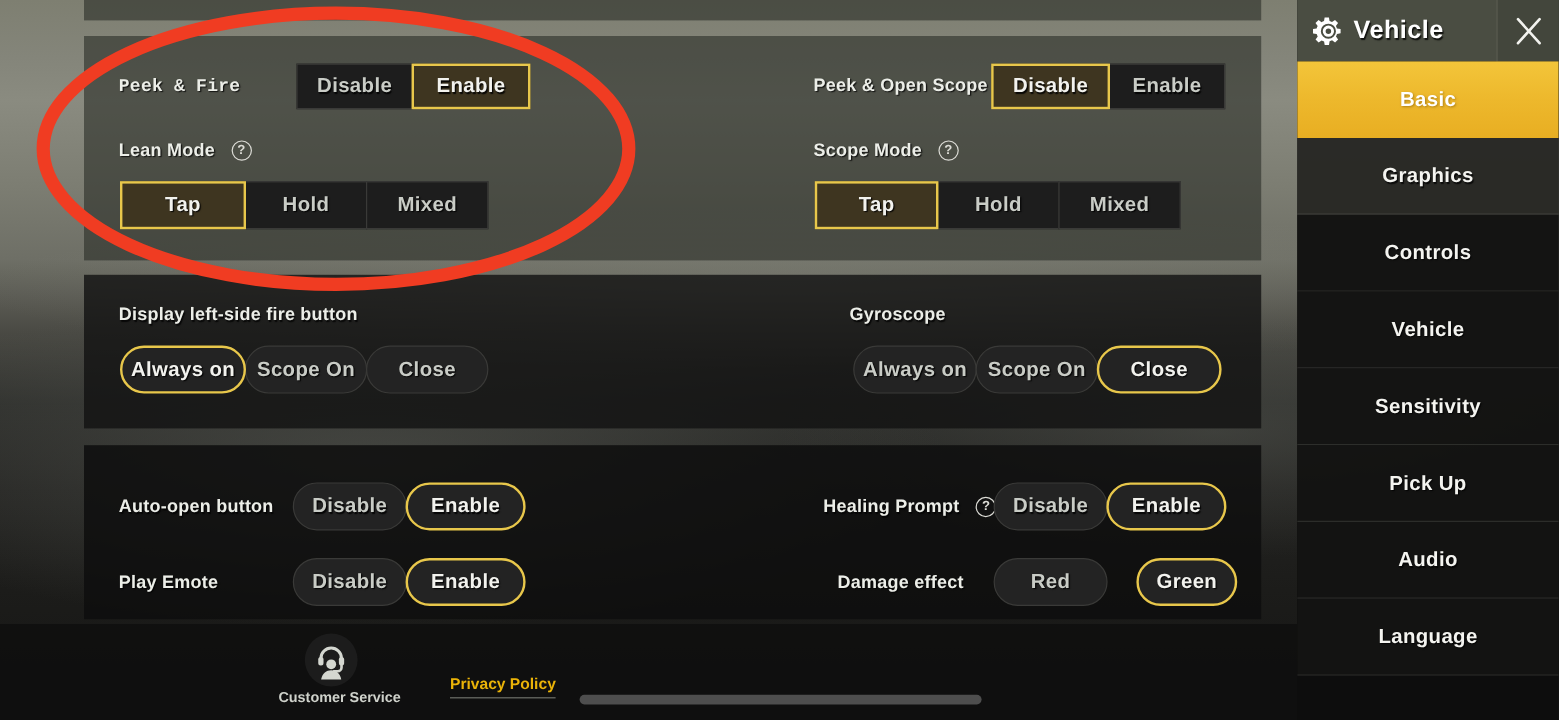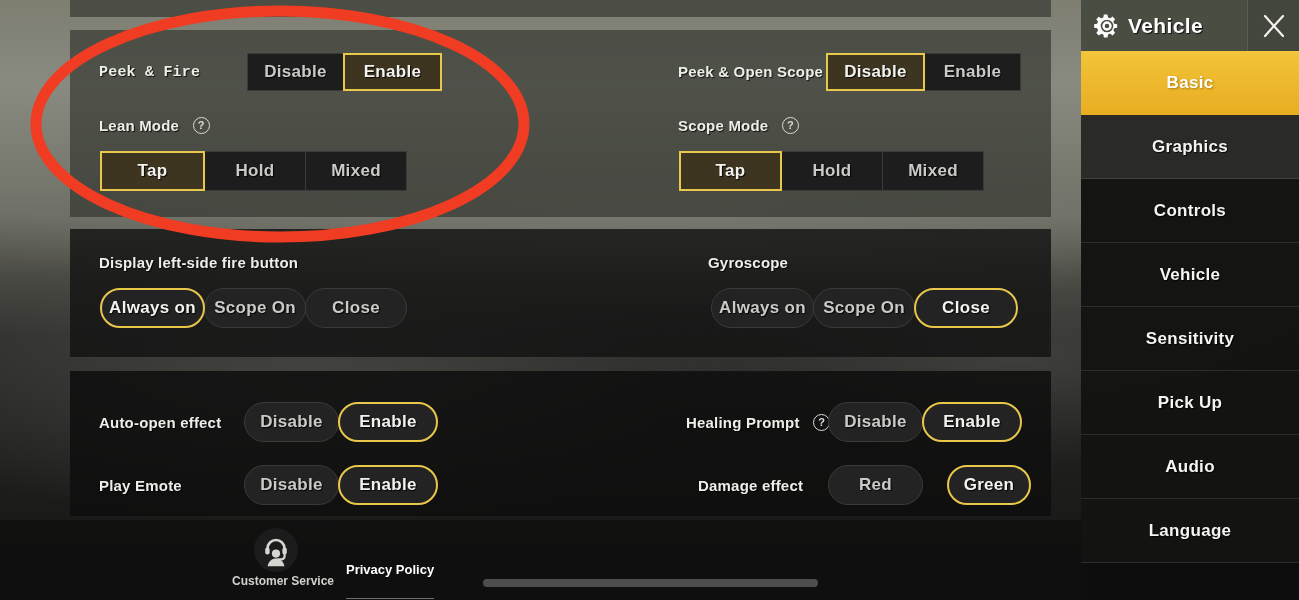--- a/index.html
+++ b/index.html
@@ -154,26 +154,26 @@
   #cs-label {
     margin-top: 2px;
     color: #cfd2cb;
     font-size: 12px;
     font-weight: bold;
     white-space: nowrap;
   }
 
   #privacy {
     position: absolute;
-    left: 346px; top: 562px;
-    color: #ffffff;
+    left: 375px; top: 562px;
+    color: #eab308;
     font-size: 13px;
     font-weight: bold;
     border-bottom: 1px solid #6e706a;
-    padding-bottom: 21px;
+    padding-bottom: 4px;
     cursor: pointer;
   }
 
   #hscroll-track {
     position: absolute;
     left: 483px; top: 579px;
     width: 335px; height: 8px;
     background: #4e4e4e;
     border-radius: 4px;
     cursor: pointer;
@@ -325,21 +325,21 @@
       <div class="seg onlight" style="left:641px; top:59px;">
         <div class="btn" style="width:103px;height:40px;">Always on</div>
         <div class="btn" style="width:102px;height:40px;">Scope On</div>
         <div class="btn on" style="width:104px;height:40px;">Close</div>
       </div>
     </div>
 
     <div class="panel darker" id="panel-misc">
 
       <div class="row" style="left:29px; top:43px;">
-        <span class="setting-label">Auto-open effect</span>
+        <span class="setting-label">Auto-open button</span>
       </div>
 
       <div class="seg onlight" style="left:174px; top:31px;">
         <div class="btn" style="width:95px;height:40px;">Disable</div>
         <div class="btn on" style="width:100px;height:40px;">Enable</div>
       </div>
 
       <div class="row" style="left:29px; top:106px;">
         <span class="setting-label">Play Emote</span>
       </div>

